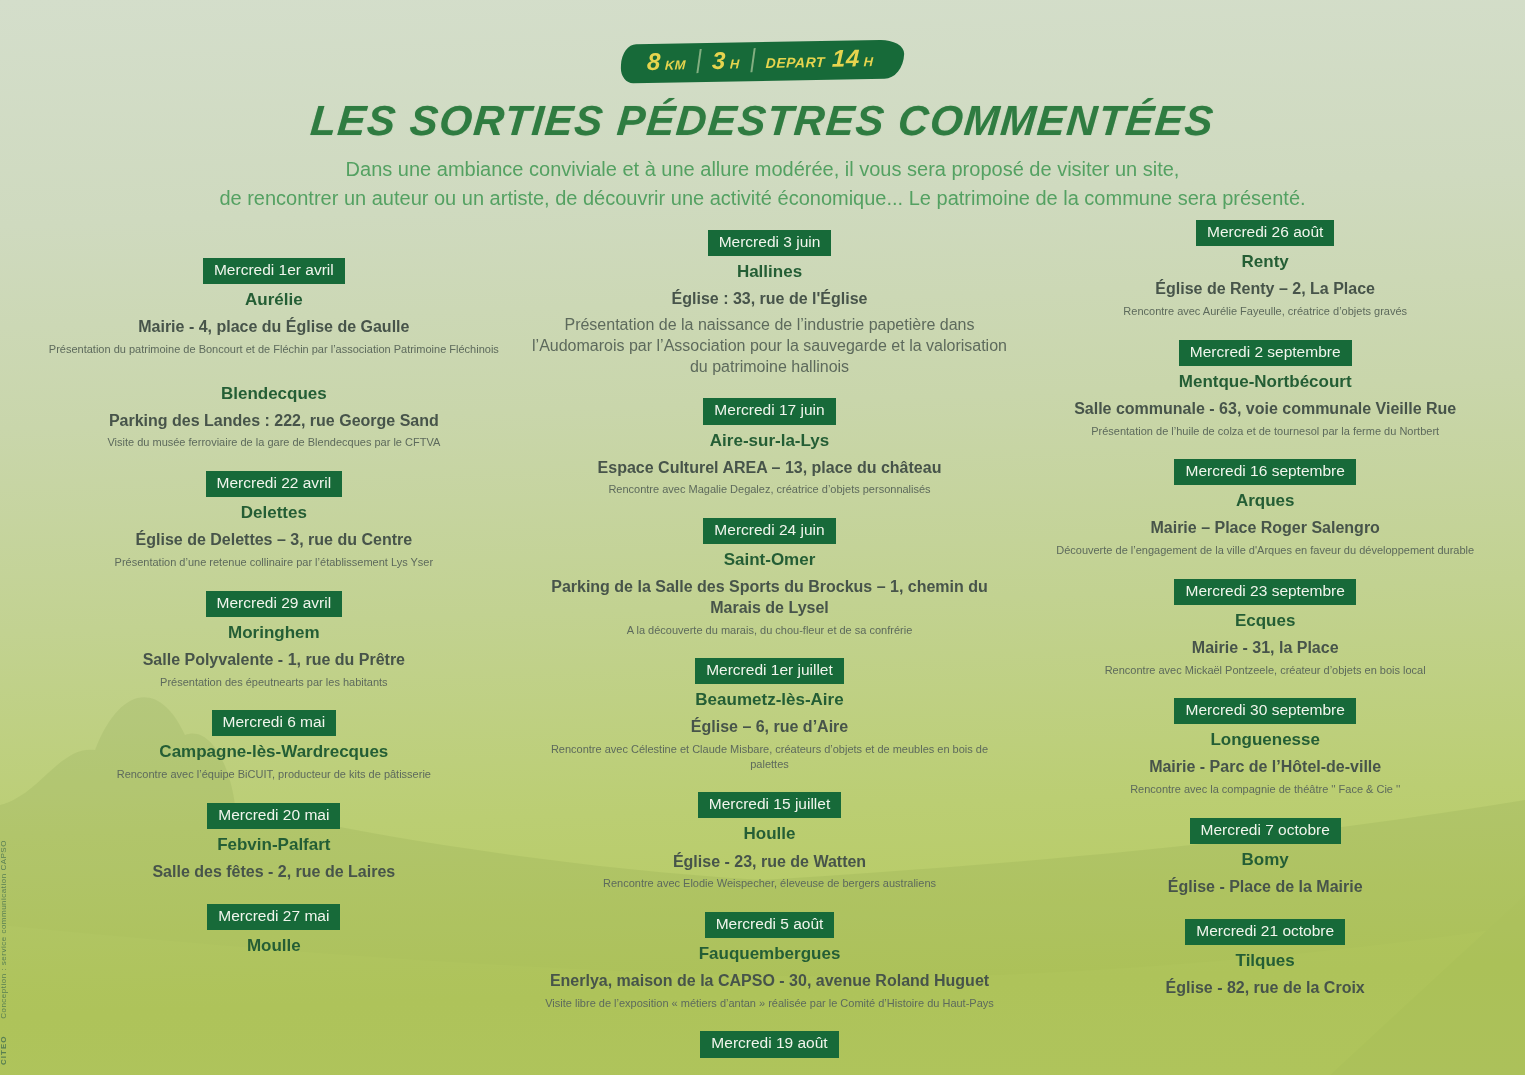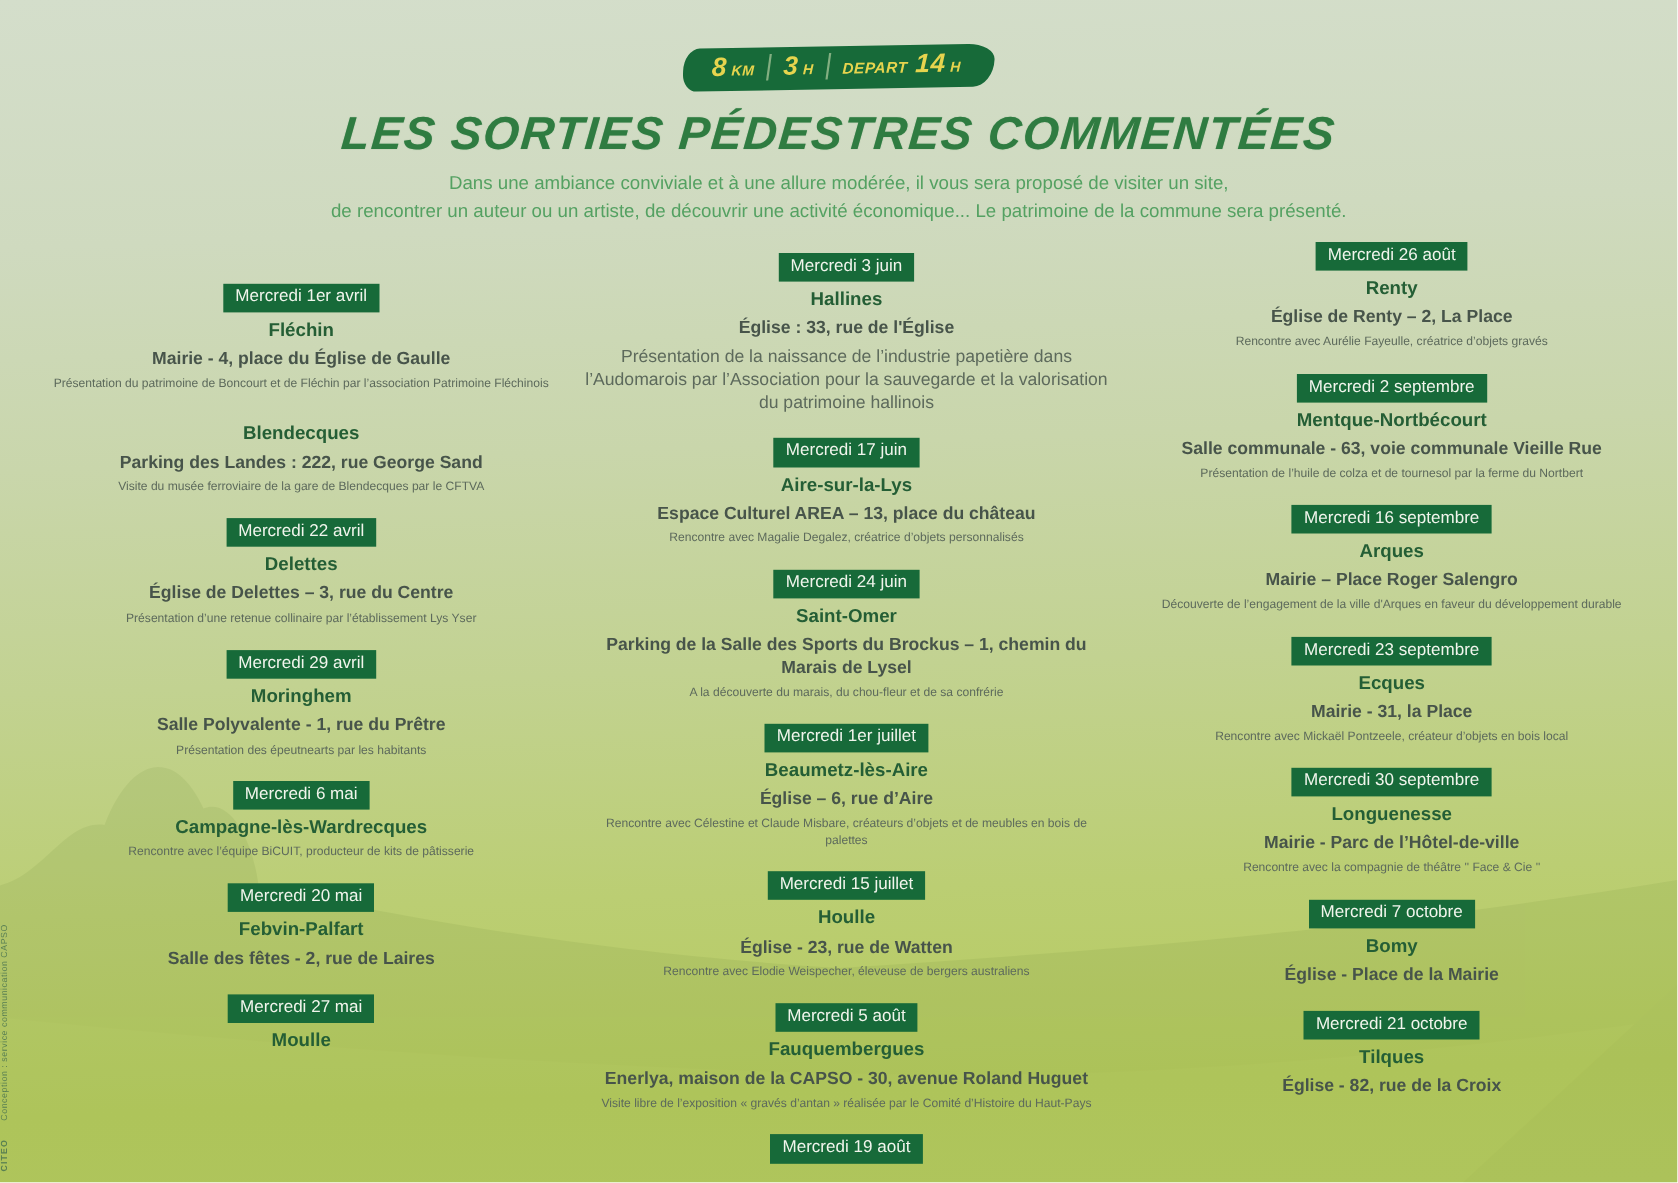--- a/index.html
+++ b/index.html
@@ -10,21 +10,21 @@
   .header{position:absolute;top:42px;left:0;width:100%;text-align:center;}
   .stats-badge{display:inline-flex;align-items:center;gap:12px;background:#176a39;color:#e6d44e;
     padding:6px 30px 9px 26px;border-radius:20px 34px 26px 18px / 28px 20px 34px 22px;transform:rotate(-1deg) skewX(-3deg);}
   .stat{display:inline-flex;align-items:baseline;gap:4px;font-style:italic;font-weight:bold;letter-spacing:.5px;}
   .stat-num{font-size:24px;line-height:1;}
   .stat-unit{font-size:13px;}
   .stat-prefix{font-size:14px;margin-right:3px;}
   .stat-divider{width:2px;height:24px;background:rgba(220,232,190,.55);transform:skewX(-6deg);}
   .main-title{margin-top:16px;font-size:42px;font-weight:bold;font-style:italic;letter-spacing:1.5px;
     color:#2f7c41;transform:skewX(-5deg);text-shadow:0 0 1px rgba(47,124,65,.4);}
-  .subtitle{margin-top:10px;font-size:17px;color:#54a162;line-height:1.45;}
+  .subtitle{margin-top:10px;font-size:20px;color:#54a162;line-height:1.45;}
   .columns{position:absolute;top:212px;left:26px;right:12px;display:flex;}
   .col{flex:1;display:flex;flex-direction:column;align-items:center;padding:0 8px;box-sizing:border-box;}
   .col-0{margin-top:46px;}
   .col-1{margin-top:18px;}
   .col-2{margin-top:8px;}
   .event{text-align:center;margin-bottom:21px;max-width:478px;}
   .event-date{display:inline-block;background:#176a39;color:#f1f5ec;font-size:15.5px;
     padding:2px 11px 4px;line-height:1.3;}
   .event-location{margin-top:5px;font-size:17px;font-weight:bold;color:#245e35;line-height:1.3;}
   .event-venue{margin-top:6px;font-size:16px;font-weight:bold;color:#47544a;line-height:1.3;}
@@ -69,21 +69,21 @@
       <div>de rencontrer un auteur ou un artiste, de découvrir une activité économique... Le patrimoine de la commune sera présenté.</div>
     </div>
   </div>
 
   <div class="columns">
     <div class="col col-0">
   <div class="event">
     <div>
       <span class="event-date">Mercredi 1er avril</span>
     </div>
-    <div class="event-location">Fléchin</div>
+    <div class="event-location">Aurélie</div>
     <div class="event-venue">Mairie - 4, place du Église de Gaulle</div>
     <div class="event-desc">Présentation du patrimoine de Boncourt et de Fléchin par l’association Patrimoine Fléchinois</div>
   </div>
 
   <div class="event">
     <div class="event-location">Blendecques</div>
     <div class="event-venue">Parking des Landes : 222, rue George Sand</div>
     <div class="event-desc">Visite du musée ferroviaire de la gare de Blendecques par le CFTVA</div>
   </div>
 
@@ -174,21 +174,21 @@
     <div class="event-venue">Église - 23, rue de Watten</div>
     <div class="event-desc">Rencontre avec Elodie Weispecher, éleveuse de bergers australiens</div>
   </div>
 
   <div class="event">
     <div>
       <span class="event-date">Mercredi 5 août</span>
     </div>
     <div class="event-location">Fauquembergues</div>
     <div class="event-venue">Enerlya, maison de la CAPSO - 30, avenue Roland Huguet</div>
-    <div class="event-desc">Visite libre de l’exposition « gravés d’antan » réalisée par le Comité d’Histoire du Haut-Pays</div>
+    <div class="event-desc">Visite libre de l’exposition « métiers d’antan » réalisée par le Comité d’Histoire du Haut-Pays</div>
   </div>
 
   <div class="event">
     <div>
       <span class="event-date">Mercredi 19 août</span>
     </div>
 
   </div>
 </div>
     <div class="col col-2">

